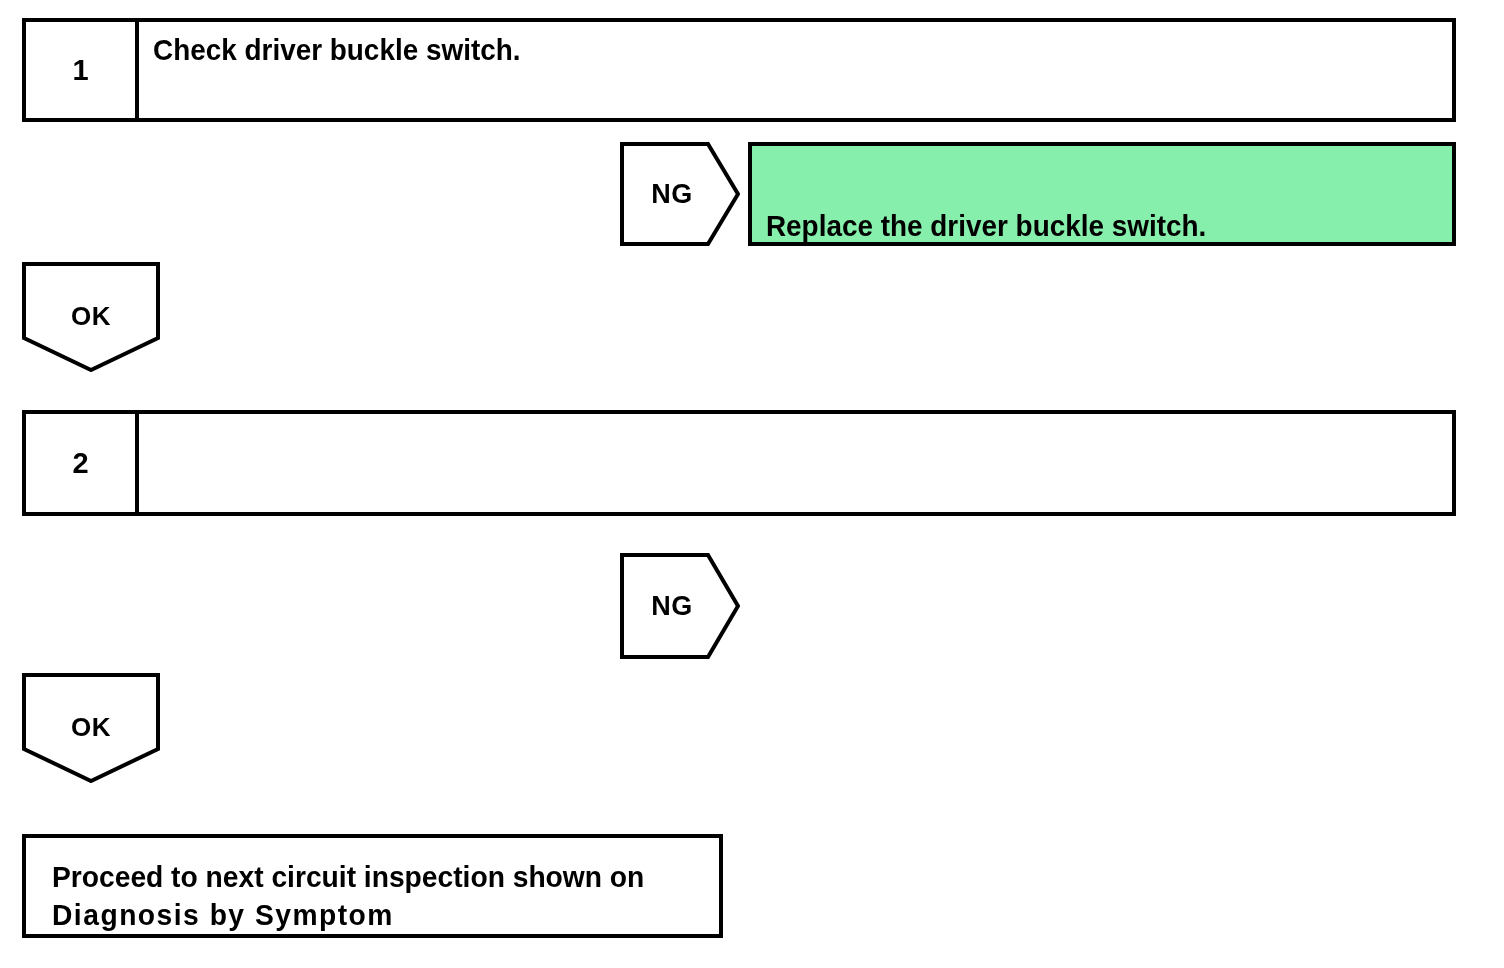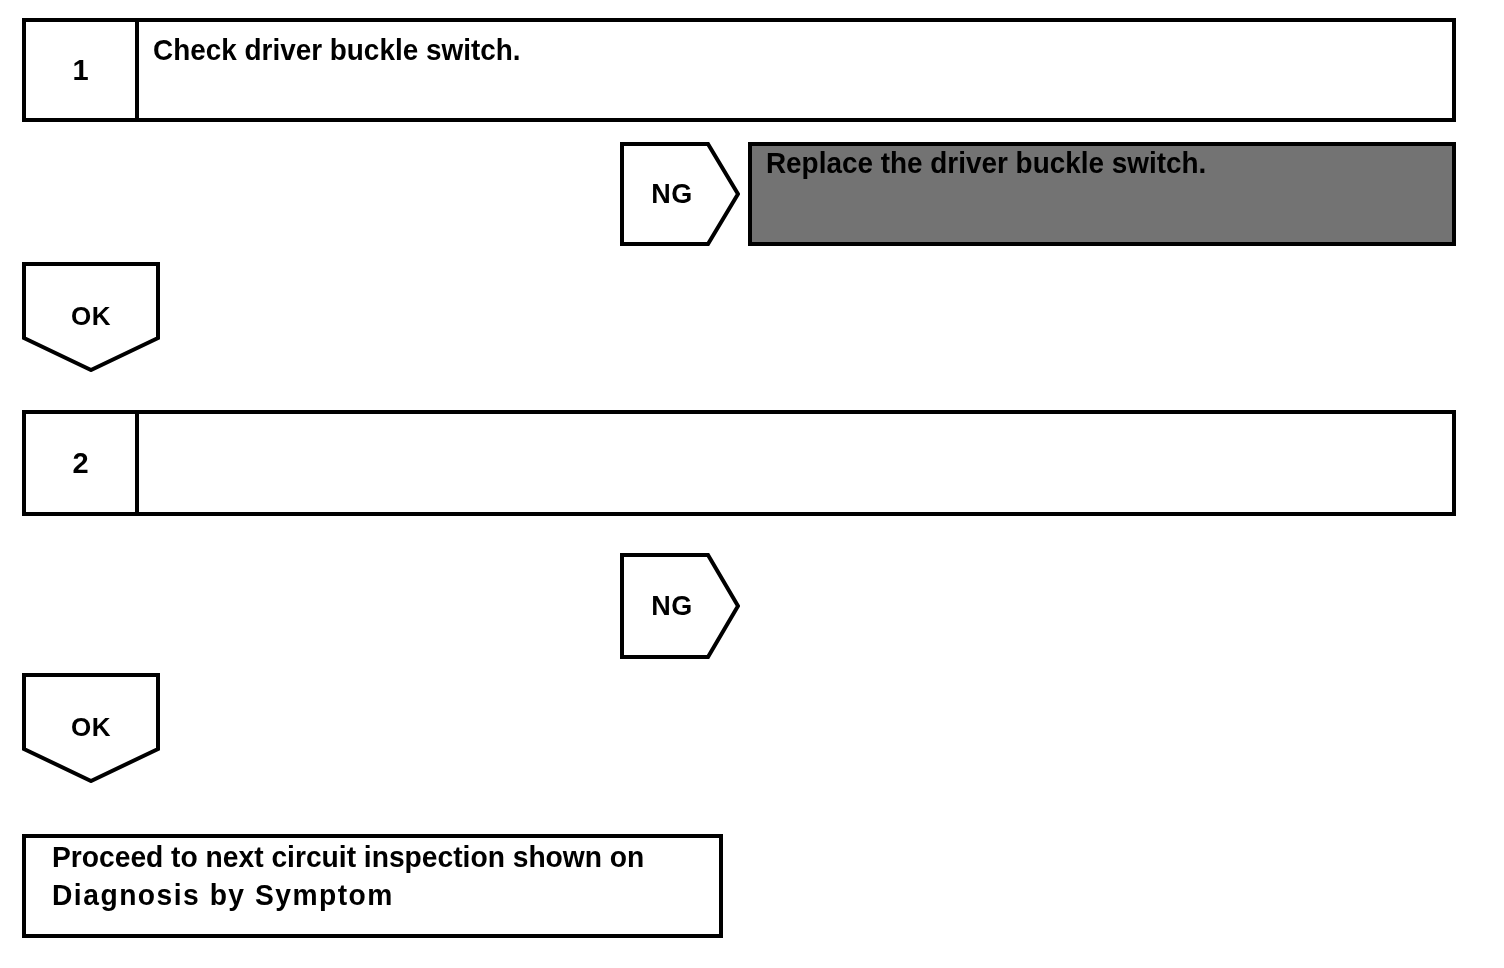--- a/index.html
+++ b/index.html
@@ -53,23 +53,23 @@
   .step-text .line {
     white-space: nowrap;
     display: block;
     transform: scaleX(0.93);
     transform-origin: left center;
   }
 
   
   .result-box {
     border: 4px solid #000;
-    background: #737373;
+    background: #86efac;
     display: flex;
-    align-items: flex-start;
+    align-items: flex-end;
   }
   .result-text {
     padding-left: 15px;
     font-weight: bold;
     font-size: 30px;
     line-height: 33px;
     white-space: nowrap;
     display: block;
     transform: scaleX(0.93);
     transform-origin: left center;
@@ -108,21 +108,21 @@
     justify-content: center;
     font-weight: bold;
     font-size: 26px;
     letter-spacing: 0.5px;
   }
 
   
   .proceed-box {
     border: 4px solid #000;
     background: #fff;
-    padding: 0 0 0 26px;
+    padding: 20px 0 0 26px;
   }
   .proceed-line {
     font-weight: bold;
     font-size: 30px;
     line-height: 38px;
     white-space: nowrap;
     display: block;
     transform: scaleX(0.94);
     transform-origin: left center;
   }

